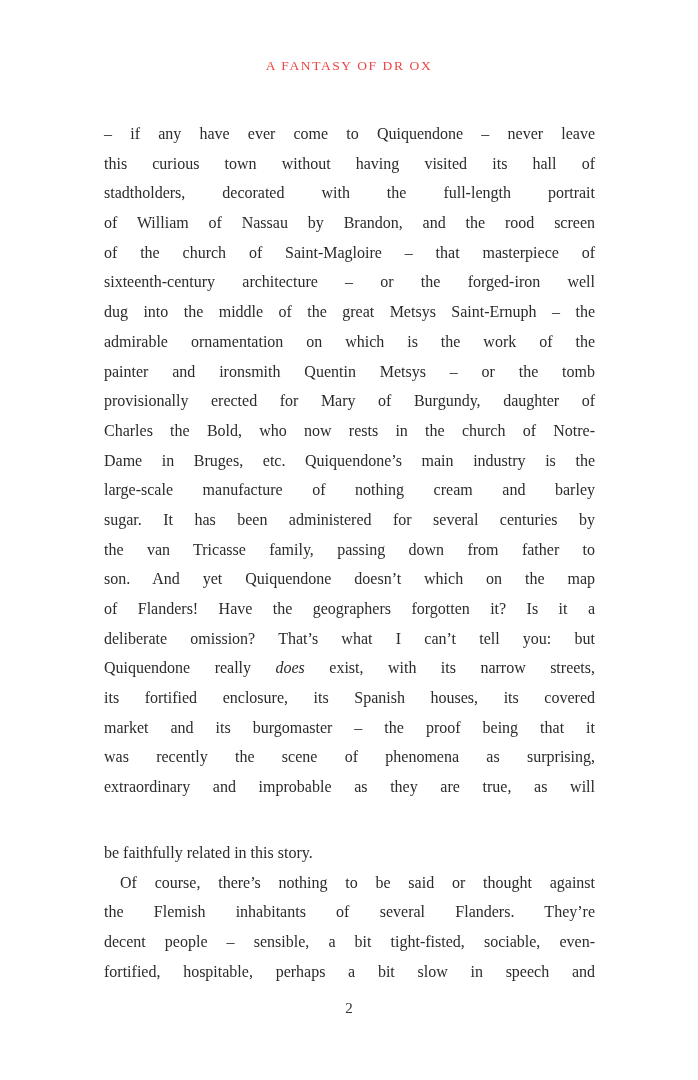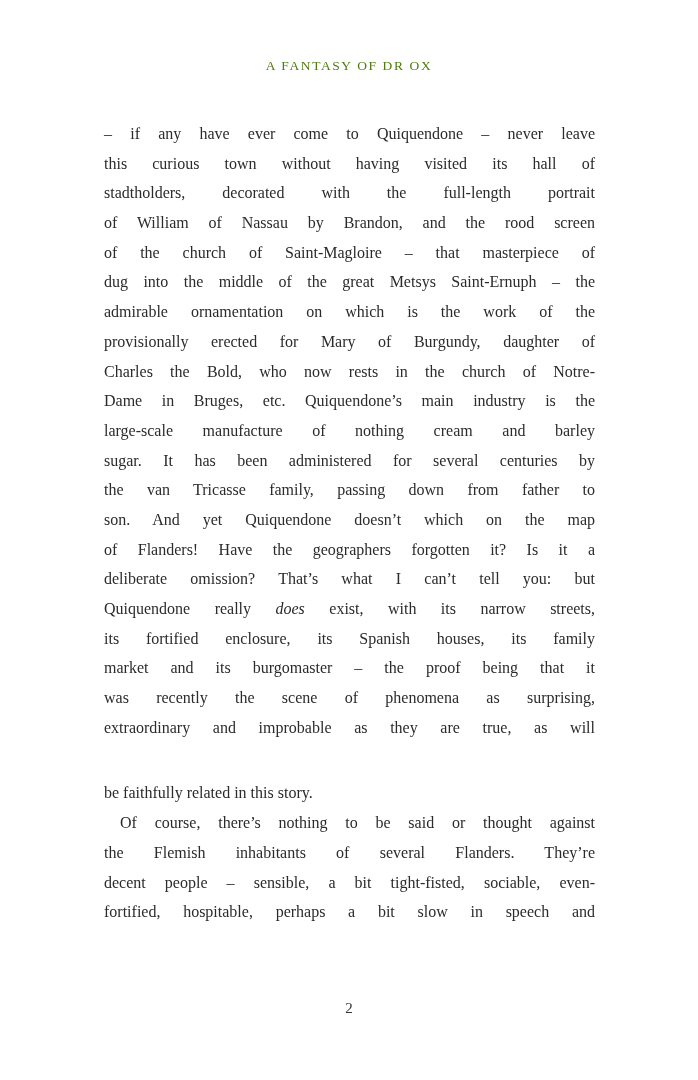--- a/index.html
+++ b/index.html
@@ -16,21 +16,21 @@
     color: #2b2b2b;
   }
   .running-head {
     position: absolute;
     top: 58px;
     left: 0;
     width: 698px;
     text-align: center;
     font-size: 13.5px;
     letter-spacing: 1.6px;
-    color: #4d7c0f;
+    color: #ef4444;
   }
   .text-block {
     position: absolute;
     top: 119px;
     left: 104px;
     width: 491px;
   }
   .line {
     display: block;
     height: 29.7px;
@@ -66,33 +66,35 @@
 
   <div class="running-head">A FANTASY OF DR OX</div>
 
   <div class="text-block">
     <div>
       <span class="line">– if any have ever come to Quiquendone – never leave</span>
       <span class="line">this curious town without having visited its hall of</span>
       <span class="line">stadtholders, decorated with the full-length portrait</span>
       <span class="line">of William of Nassau by Brandon, and the rood screen</span>
       <span class="line">of the church of Saint-Magloire – that masterpiece of</span>
+      <span class="line">sixteenth-century architecture – or the forged-iron well</span>
       <span class="line">dug into the middle of the great Metsys Saint-Ernuph – the</span>
       <span class="line">admirable ornamentation on which is the work of the</span>
+      <span class="line">painter and ironsmith Quentin Metsys – or the tomb</span>
       <span class="line">provisionally erected for Mary of Burgundy, daughter of</span>
       <span class="line">Charles the Bold, who now rests in the church of Notre-</span>
       <span class="line">Dame in Bruges, etc. Quiquendone’s main industry is the</span>
       <span class="line">large-scale manufacture of nothing cream and barley</span>
       <span class="line">sugar. It has been administered for several centuries by</span>
       <span class="line">the van Tricasse family, passing down from father to</span>
       <span class="line">son. And yet Quiquendone doesn’t which on the map</span>
       <span class="line">of Flanders! Have the geographers forgotten it? Is it a</span>
       <span class="line">deliberate omission? That’s what I can’t tell you: but</span>
       <span class="line"><span>Quiquendone really </span><em>does</em><span> exist, with its narrow streets,</span></span>
-      <span class="line">its fortified enclosure, its Spanish houses, its family</span>
+      <span class="line">its fortified enclosure, its Spanish houses, its covered</span>
       <span class="line">market and its burgomaster – the proof being that it</span>
       <span class="line">was recently the scene of phenomena as surprising,</span>
       <span class="line">extraordinary and improbable as they are true, as will</span>
       <span class="line last">be faithfully related in this story.</span>
     </div>
     <div>
       <span class="line indent">Of course, there’s nothing to be said or thought against</span>
       <span class="line">the Flemish inhabitants of several Flanders. They’re</span>
       <span class="line">decent people – sensible, a bit tight-fisted, sociable, even-</span>
       <span class="line">fortified, hospitable, perhaps a bit slow in speech and</span>

